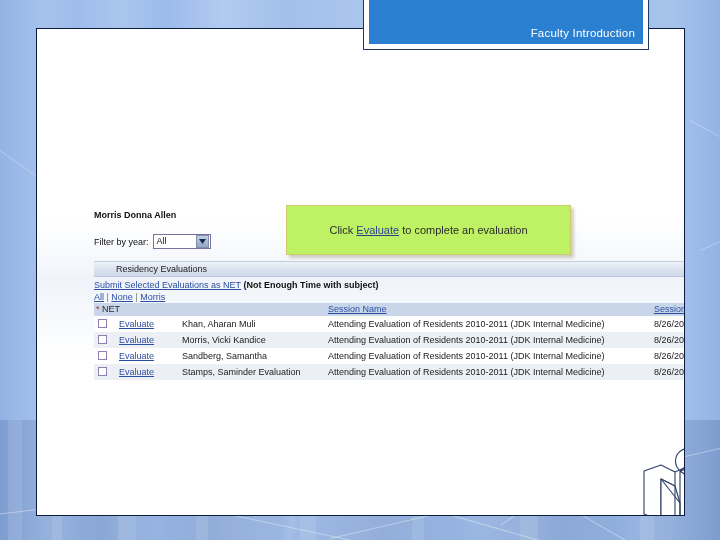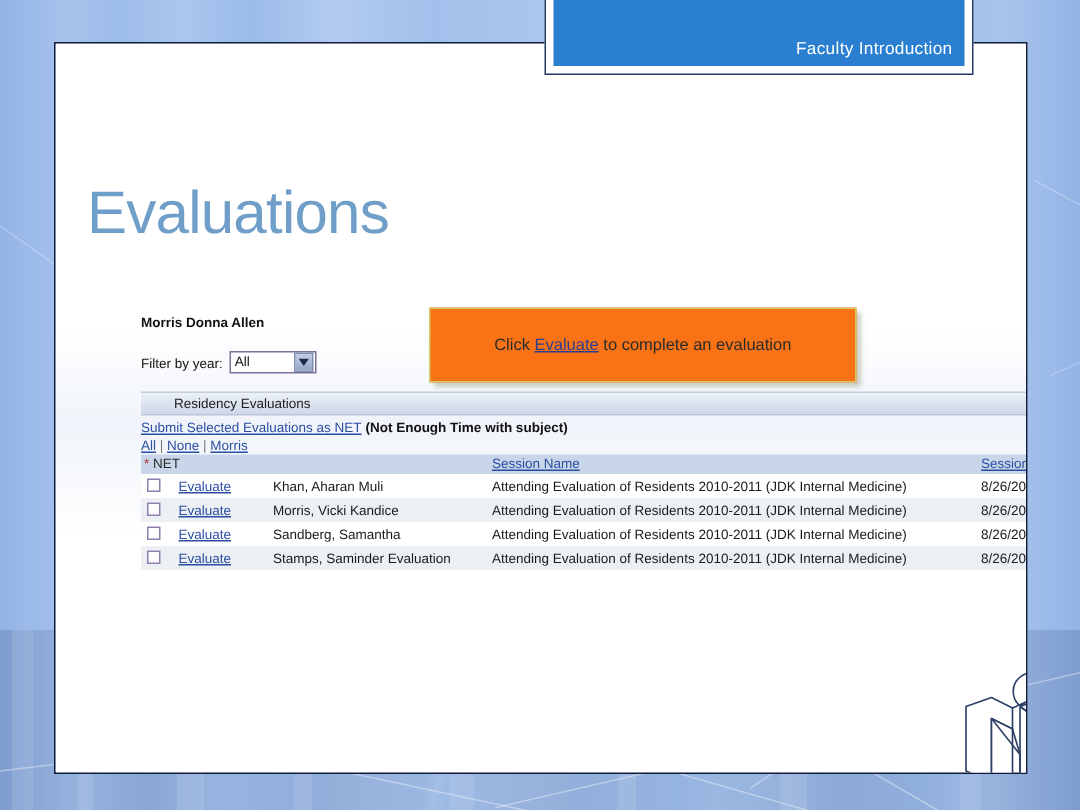--- a/index.html
+++ b/index.html
@@ -204,21 +204,21 @@
   }
   #year-select-arrow svg { display: block; }
 
   
   #callout {
     position: absolute;
     left: 230px;
     top: 28px;
     width: 285px;
     height: 50px;
-    background: #f97316;
+    background: #bef264;
     border: 1px solid #cfc96a;
     box-shadow: 3px 3px 3px rgba(120,120,90,0.35);
     display: flex;
     align-items: center;
     justify-content: center;
   }
   #callout-text {
     font-size: 11px;
     color: #2b2b2b;
     white-space: nowrap;
@@ -364,21 +364,20 @@
     <div class="dline" style="left:330px; top:118px; width:420px; height:1px; transform:rotate(-13deg);"></div>
     <div class="dline" style="left:330px; top:60px; width:420px; height:1px; transform:rotate(16deg);"></div>
     <div class="dline" style="left:60px;  top:58px; width:300px; height:1px; transform:rotate(12deg);"></div>
     <div class="dline" style="left:470px; top:30px; width:300px; height:1px; transform:rotate(30deg);"></div>
     <div class="dline" style="left:500px; top:105px; width:260px; height:1px; transform:rotate(-34deg);"></div>
   </div>
 
   <div id="panel">
     <div id="panel-sheen"></div>
 
-    <div id="title">Evaluations</div>
 
     <div id="app">
 
       <div id="welcome">Morris Donna Allen</div>
 
       <div id="filter-row">
         <span id="filter-label">Filter by year:</span>
         <div id="year-select">
           <span id="year-select-value">All</span>
           <span id="year-select-arrow">

